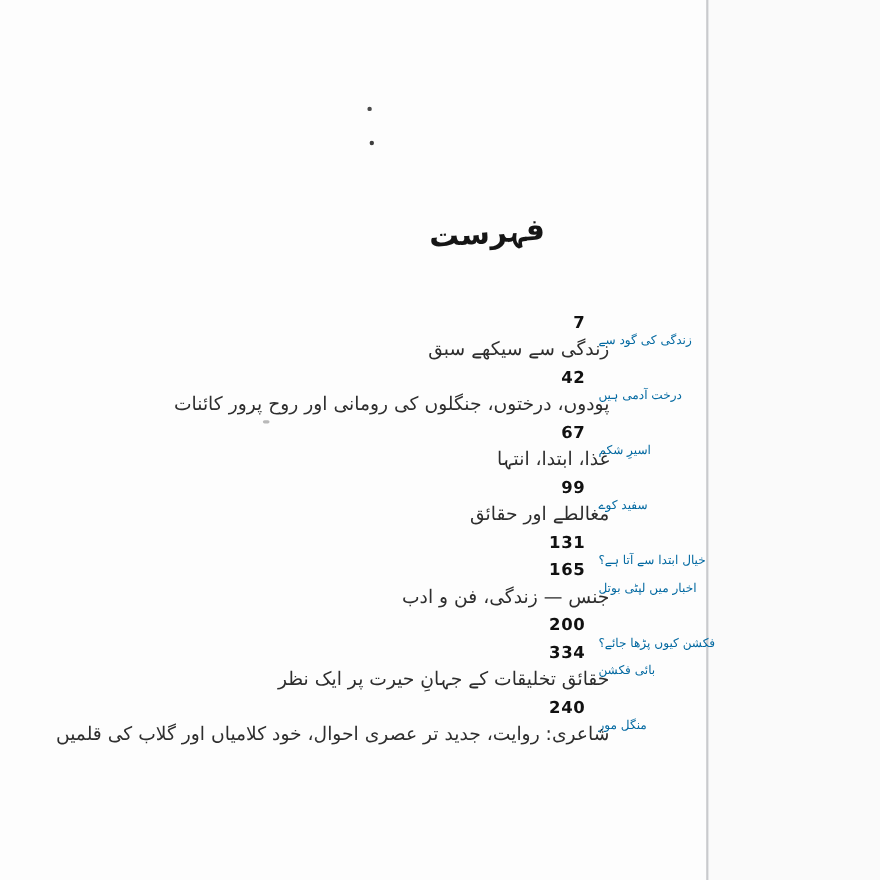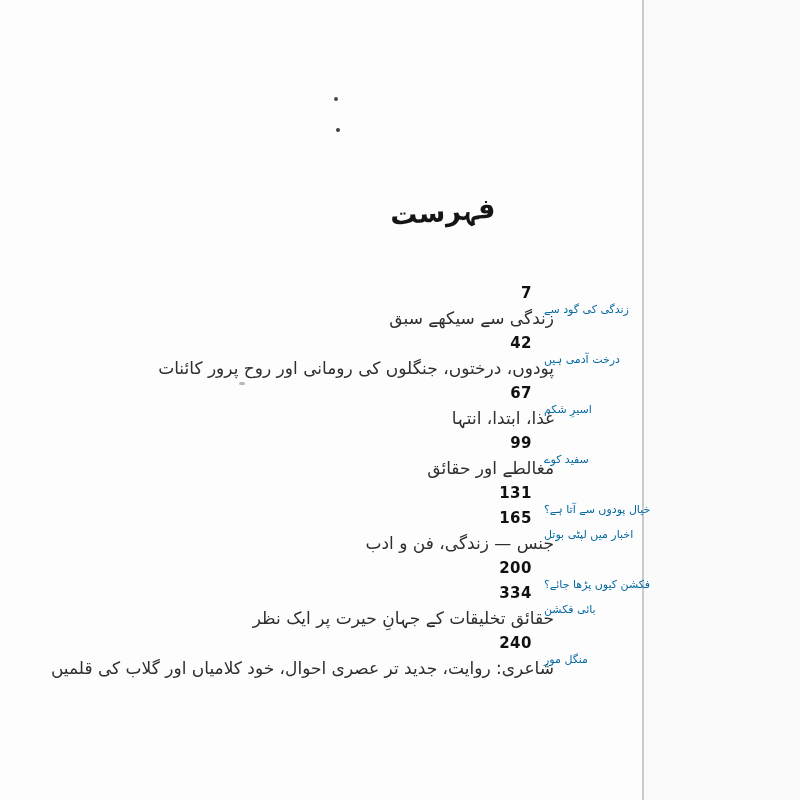--- a/index.html
+++ b/index.html
@@ -147,21 +147,21 @@
       <span class="title">سفید کوے</span>
     </div>
     <div class="line sub">
       <span class="subtitle">مغالطے اور حقائق</span>
     </div>
   </div>
 
   <div class="entry">
     <div class="line main">
       <span class="num">131</span>
-      <span class="title">خیال پودوں سے آتا ہے؟</span>
+      <span class="title">خیال ابتدا سے آتا ہے؟</span>
     </div>
 
   </div>
 
 
   <div class="entry">
     <div class="line main">
       <span class="num">165</span>
       <span class="title">اخبار میں لپٹی بوتل</span>
     </div>

